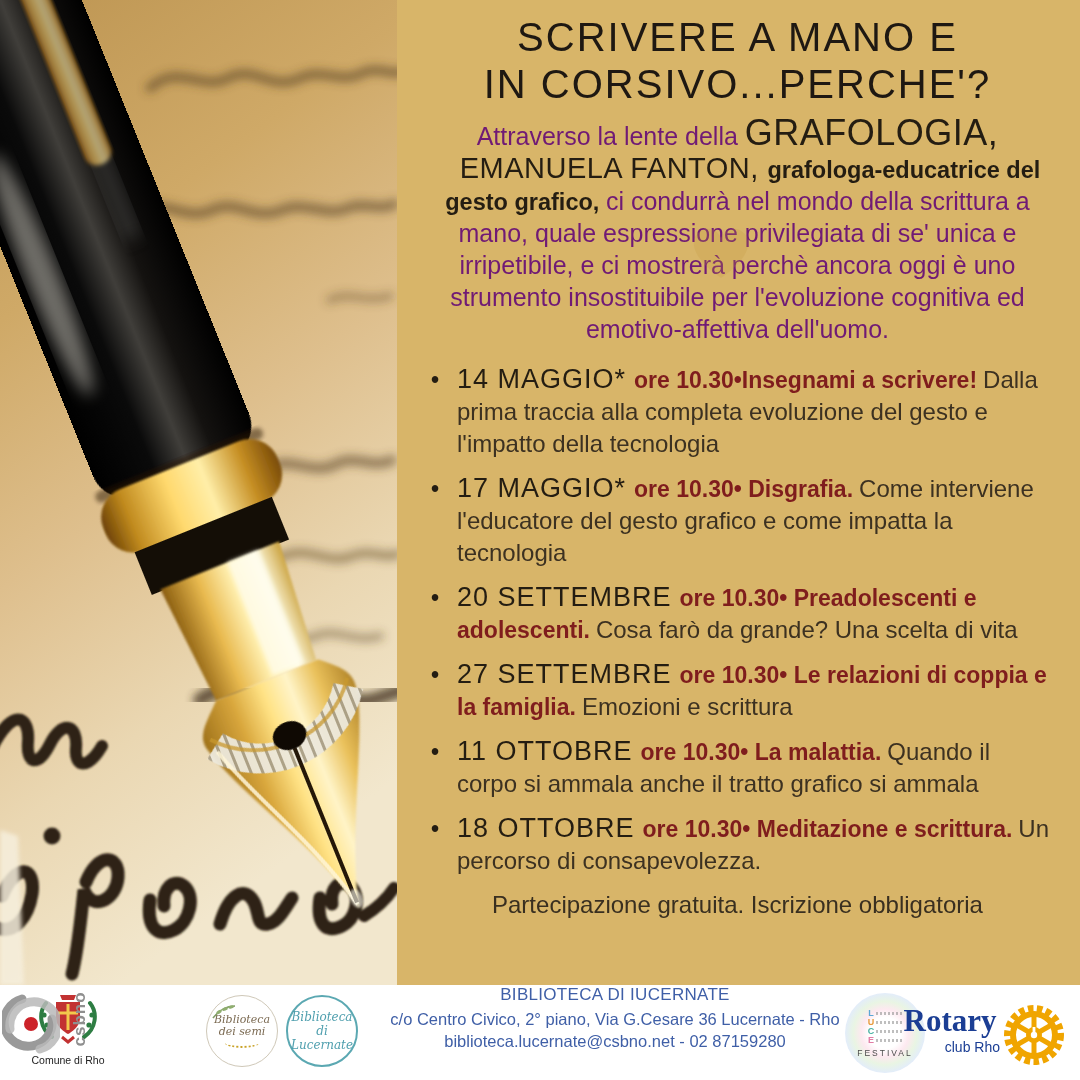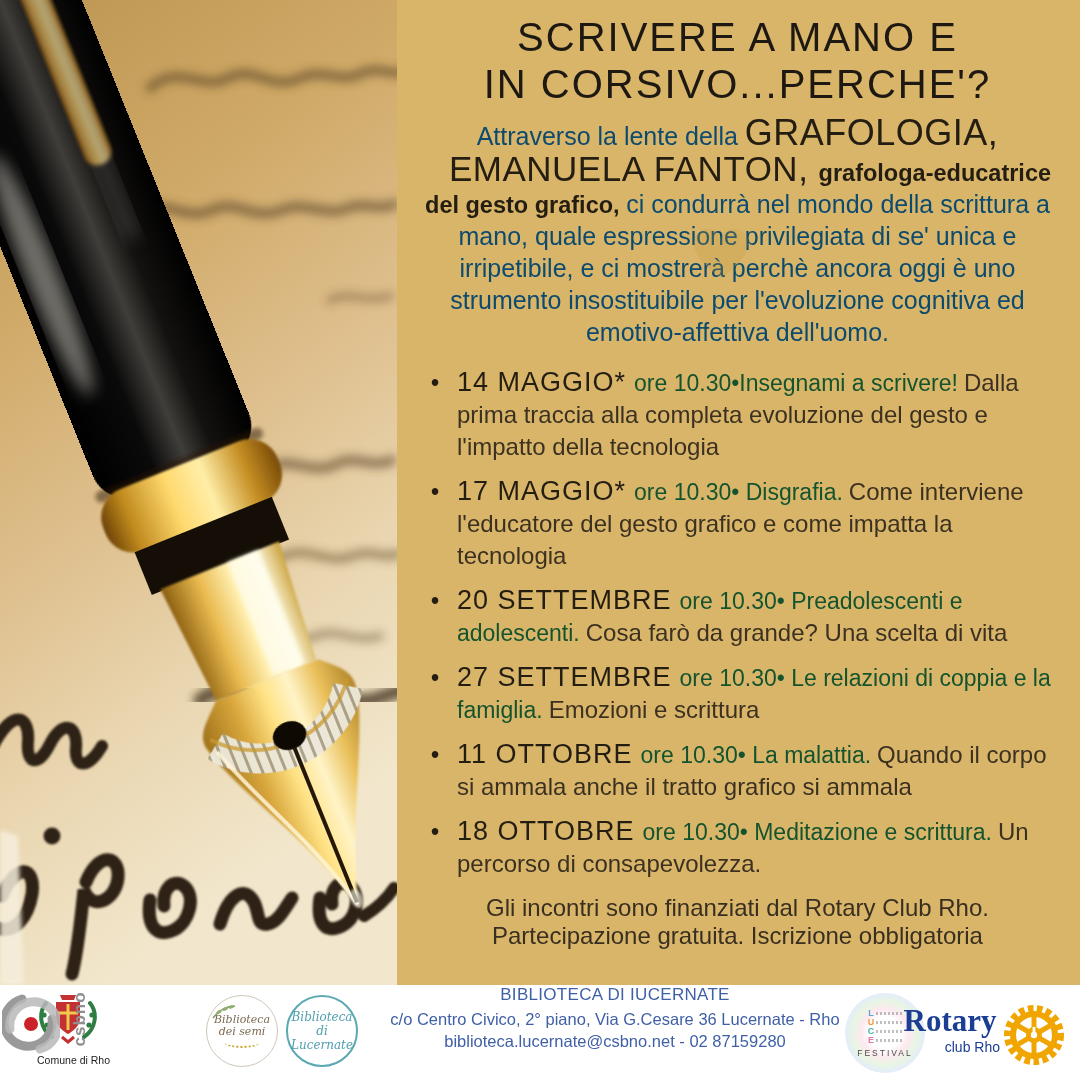--- a/index.html
+++ b/index.html
@@ -8,35 +8,35 @@
   
   .photo{position:absolute;left:0;top:0;width:397px;height:985px;}
   .photo svg{display:block;}
   
   .panel{position:absolute;left:397px;top:0;width:683px;height:985px;background:#d8b569;
          color:#241d12;box-sizing:border-box;padding:14px 28px 0 26px;}
   .heart-mark{position:absolute;left:292px;top:222px;opacity:.45;}
   .title{ text-align:center;font-size:40px;line-height:47px;letter-spacing:2px;
           color:#1e1812;font-weight:400;}
   .intro{margin:10px 0 0 0;text-align:center;line-height:29px;}
-  .i-light{font-size:25px;color:#0c4a6e;}
+  .i-light{font-size:25px;color:#701a75;}
   .i-caps{font-size:36px;letter-spacing:.5px;color:#241d12;}
-  .i-caps-lg{font-size:35px;letter-spacing:.5px;color:#241d12;margin-left:25px;}
+  .i-caps-lg{font-size:29px;letter-spacing:.5px;color:#241d12;margin-left:25px;}
   .i-bold{font-size:23.5px;font-weight:700;color:#241d12;}
   .sched{list-style:none;margin:18px 0 0 0;padding:0;}
   .sched-item{position:relative;padding-left:34px;margin-bottom:13px;line-height:29px;}
   .marker{position:absolute;left:8px;top:1px;font-size:23px;font-weight:700;color:#241d12;}
   .sdate{font-size:27px;letter-spacing:1px;color:#241d12;margin-right:8px;}
-  .sbold{font-size:23px;font-weight:400;color:#14532d;margin-right:6px;}
+  .sbold{font-size:23px;font-weight:700;color:#7f1d1d;margin-right:6px;}
   .sdesc{font-size:24px;color:#3c3121;}
   .note-bold{margin-top:8px;text-align:center;font-size:22px;font-weight:700;line-height:26px;color:#241d12;}
   .note-light{margin-top:6px;text-align:center;font-size:24px;line-height:28px;color:#392f20;}
   
   .footer{position:absolute;left:0;top:985px;width:1080px;height:95px;background:#ffffff;}
-  .logo{position:absolute;text-align:right;}
+  .logo{position:absolute;text-align:center;}
   .logo-label{font-size:10.5px;color:#222;margin-top:1px;}
   .comune{left:26px;top:6px;width:84px;}
   .csbno{left:116px;top:8px;width:86px;height:78px;}
   .csbno-icon{position:absolute;left:2px;top:8px;}
   .csbno-word{position:absolute;left:52px;top:24px;transform:rotate(-90deg);transform-origin:center;
               font-size:17px;font-weight:700;color:#8f8f8f;letter-spacing:1px;}
   .circle-logo{border-radius:50%;box-sizing:border-box;display:flex;flex-direction:column;
                align-items:center;justify-content:center;}
   .semi{left:206px;top:10px;width:72px;height:72px;border:1.5px solid #cfc8b8;background:#fff;position:absolute;}
   .semi-script{font-family:"DejaVu Serif",serif;font-style:italic;font-size:11px;color:#7b6a52;line-height:12px;}
@@ -212,21 +212,20 @@
   <li class="sched-item">
     <span class="marker">•</span><span class="sdate">11 OTTOBRE</span><span class="sbold">ore 10.30• La malattia.</span><span class="sdesc">Quando il corpo si ammala anche il tratto grafico si ammala</span>
   </li>
 
   <li class="sched-item">
     <span class="marker">•</span><span class="sdate">18 OTTOBRE</span><span class="sbold">ore 10.30• Meditazione e scrittura.</span><span class="sdesc">Un percorso di consapevolezza.</span>
   </li>
 </ul>
 
     <div class="note-light">
-      <div>Gli incontri sono finanziati dal Rotary Club Rho.</div>
       <div>Partecipazione gratuita. Iscrizione obbligatoria</div>
     </div>
   </div>
 
   <div class="footer">
 
     <div class="logo comune">
       <svg width="84" height="58" viewBox="0 0 84 58">
         <path d="M26 46 C14 38 12 22 20 12" fill="none" stroke="#2e7d43" stroke-width="4" stroke-linecap="round"></path>
         <path d="M58 46 C70 38 72 22 64 12" fill="none" stroke="#2e7d43" stroke-width="4" stroke-linecap="round"></path>

